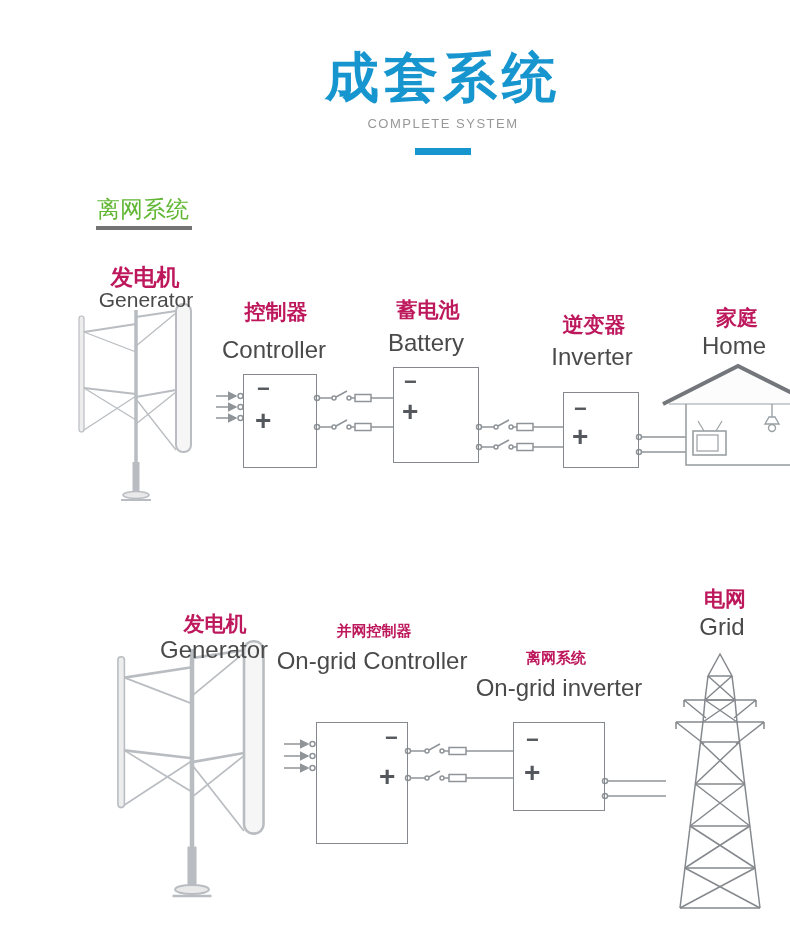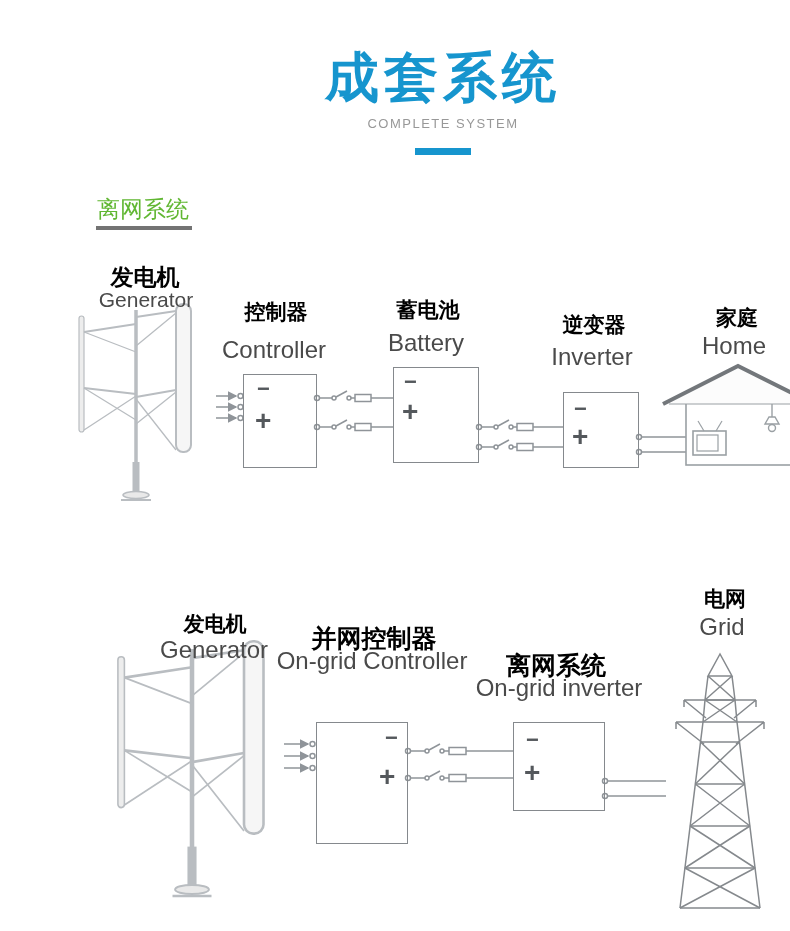--- a/index.html
+++ b/index.html
@@ -5,25 +5,25 @@
   html,body{margin:0;padding:0;background:#ffffff;}
   .page{position:relative;width:790px;height:931px;background:#ffffff;
         font-family:Liberation Sans, sans-serif;overflow:hidden;margin-left:48px;}
   .abs{position:absolute;}
   .cx{transform:translateX(-50%);white-space:nowrap;}
   .title{font-size:54px;font-weight:bold;color:#1695ce;letter-spacing:5px;}
   .subtitle{font-size:13px;color:#989898;letter-spacing:1.5px;}
   .accent-bar{width:56px;height:7px;background:#1695ce;}
   .section-label{font-size:23px;color:#61b733;border-bottom:4px solid #737373;
                  padding:0 3px 1px 1px;white-space:nowrap;}
-  .zh{font-weight:bold;color:#000000;font-size:21px;}
+  .zh{font-weight:bold;color:#be185d;font-size:21px;}
   .en{font-weight:400;color:#4a4a4a;font-size:24px;}
   .zh.lg{font-size:23px;}
   .en.lg{font-size:21px;}
-  .zh.sm{font-size:25px;}
+  .zh.sm{font-size:15px;}
   .dbox{position:absolute;border:1.5px solid #85898d;background:transparent;}
   .sign{position:absolute;color:#54585c;font-weight:bold;line-height:1;}
   .sign.minus{font-size:22px;}
   .sign.plus{font-size:28px;}
   svg.layer{position:absolute;left:0;top:0;}
 </style>
 </head>
 <body>
 
 <div class="page">

